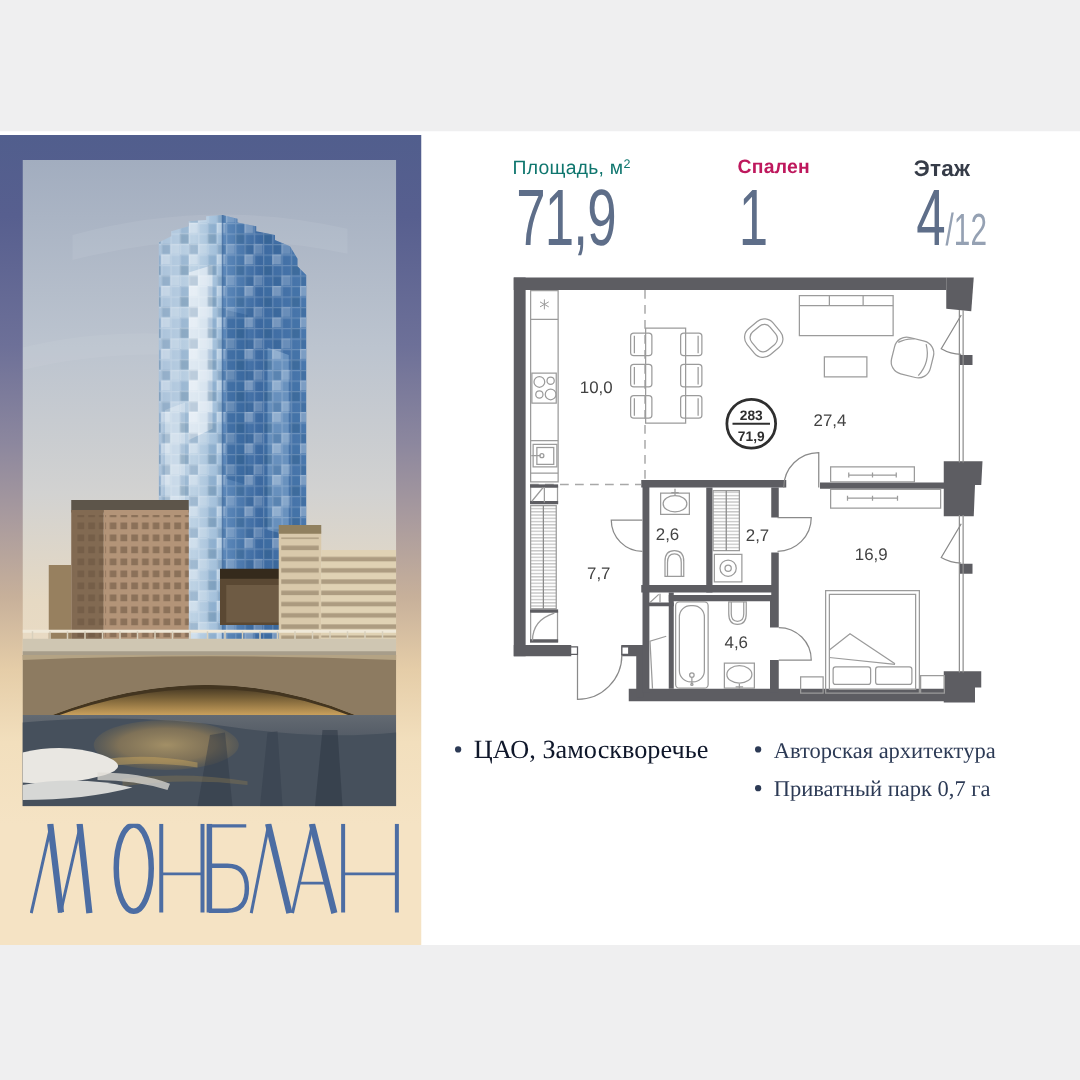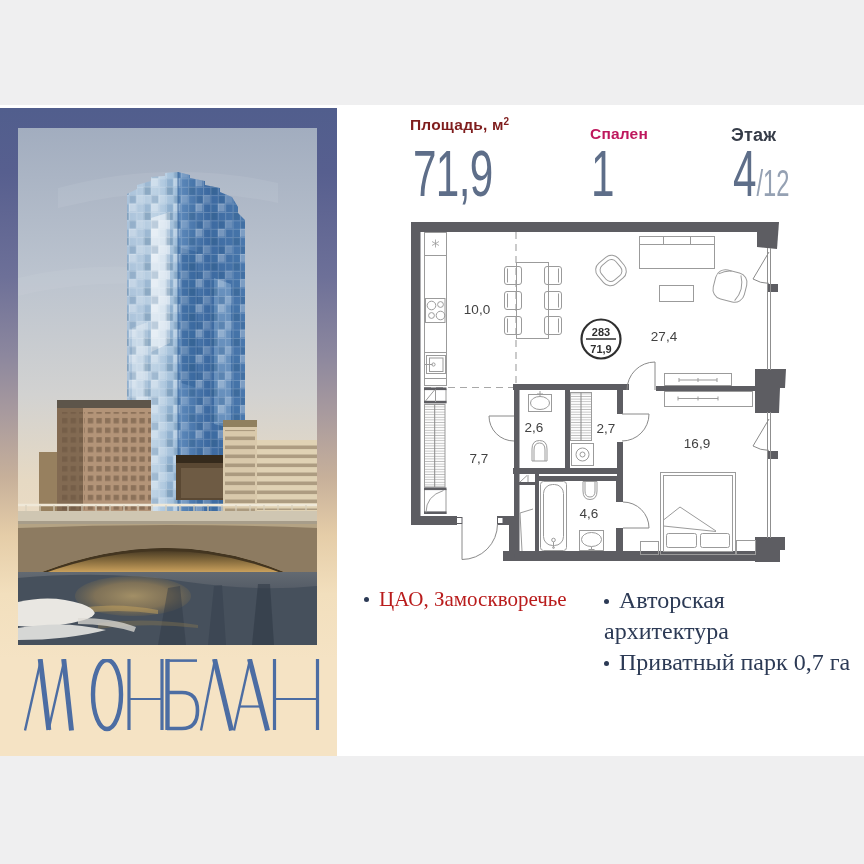--- a/index.html
+++ b/index.html
@@ -158,21 +158,21 @@
 
     <path d="M210,71.5 L226,0.5" stroke-width="2.4"></path>
     <path d="M225.5,0 L243.5,71.5" stroke-width="5"></path>
     <path d="M215,47.5 H239" stroke-width="2.2"></path>
 
     <path d="M250.5,0 V71 M293.5,0 V71" stroke-width="3.2"></path>
     <path d="M250.5,40 H293.5" stroke-width="2.2"></path>
   </g>
 </svg>
 
-<div class="abs" style="left:410px;top:116px;font-size:15.5px;font-weight:700;color:#7f1d1d;letter-spacing:0.2px;">Площадь, м<span style="font-size:10px;vertical-align:5px;">2</span></div>
+<div class="abs" style="left:410px;top:126px;font-size:15.5px;font-weight:400;color:#0f766e;letter-spacing:0.2px;">Площадь, м<span style="font-size:10px;vertical-align:5px;">2</span></div>
 
 <div class="abs" style="left:413px;top:137px;font-size:64px;font-weight:400;color:#5e6e89;letter-spacing:-1px;transform:scaleX(0.66);transform-origin:0 0;">71,9</div>
 
 <div class="abs" style="left:590px;top:125px;font-size:15.5px;font-weight:700;color:#be185d;letter-spacing:0.2px;">Спален</div>
 
 <div class="abs" style="left:591px;top:137px;font-size:64px;font-weight:400;color:#5e6e89;transform:scaleX(0.66);transform-origin:0 0;">1</div>
 
 <div class="abs" style="left:731px;top:125px;font-size:18px;font-weight:700;color:#363c48;letter-spacing:0.2px;">Этаж</div>
 
 <div class="abs" style="left:733px;top:137px;font-size:64px;font-weight:400;color:#5e6e89;transform:scaleX(0.66);transform-origin:0 0;">4<span style="font-size:36px;color:#95a1b3;">/12</span></div>
@@ -423,25 +423,25 @@
   <text x="534" y="432">2,6</text>
 
   <text x="606" y="433">2,7</text>
 
   <text x="589" y="518">4,6</text>
 
   <text x="697" y="448">16,9</text>
 </g>
 </svg>
 
-<div class="abs" style="left:364px;top:584px;width:260px;font-family:'Liberation Serif',serif;font-size:21px;color:#b91c1c;line-height:31px;">
+<div class="abs" style="left:364px;top:584px;width:260px;font-family:'Liberation Serif',serif;font-size:21px;color:#0f172a;line-height:31px;">
 
   <div><span style="display:inline-block;width:5px;height:5px;border-radius:50%;background:#2c3a55;vertical-align:4px;margin-right:10px;"></span>ЦАО, Замоскворечье</div>
 
 
 </div>
 
-<div class="abs" style="left:604px;top:585px;width:250px;font-family:'Liberation Serif',serif;font-size:24px;color:#2c3a55;line-height:31px;">
+<div class="abs" style="left:604px;top:585px;width:250px;font-family:'Liberation Serif',serif;font-size:18px;color:#2c3a55;line-height:31px;">
 
   <div><span style="display:inline-block;width:5px;height:5px;border-radius:50%;background:#2c3a55;vertical-align:4px;margin-right:10px;"></span>Авторская архитектура</div>
 
   <div><span style="display:inline-block;width:5px;height:5px;border-radius:50%;background:#2c3a55;vertical-align:4px;margin-right:10px;"></span>Приватный парк 0,7 га</div>
 </div>
 
 </body></html>

